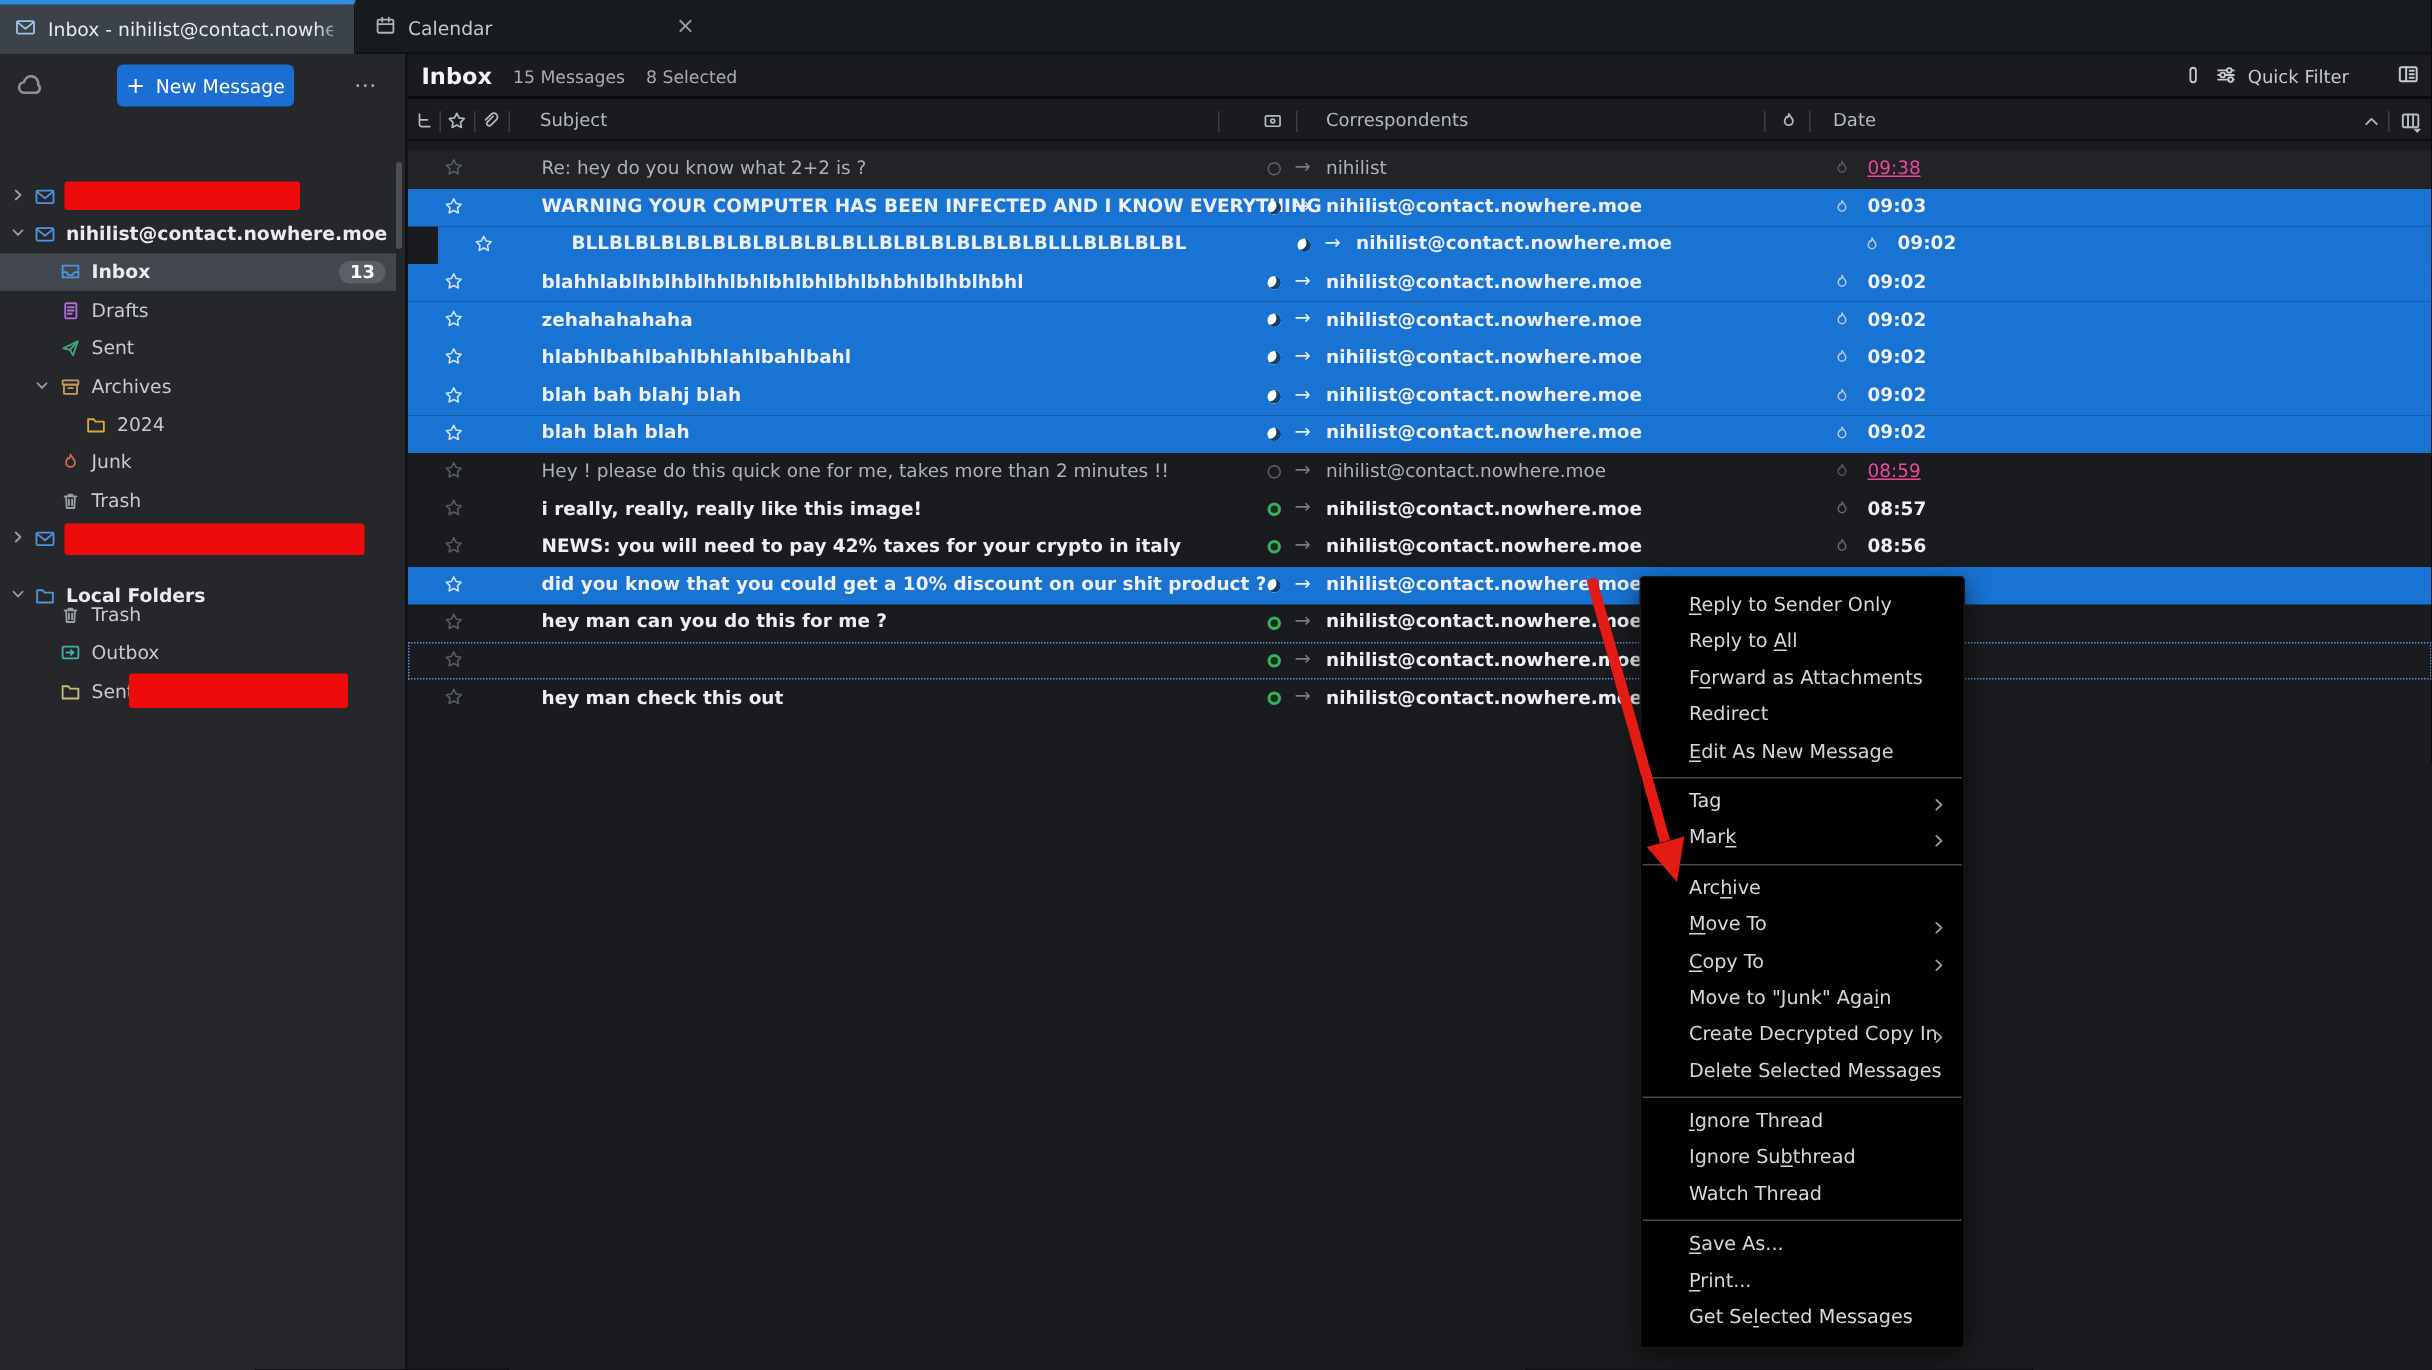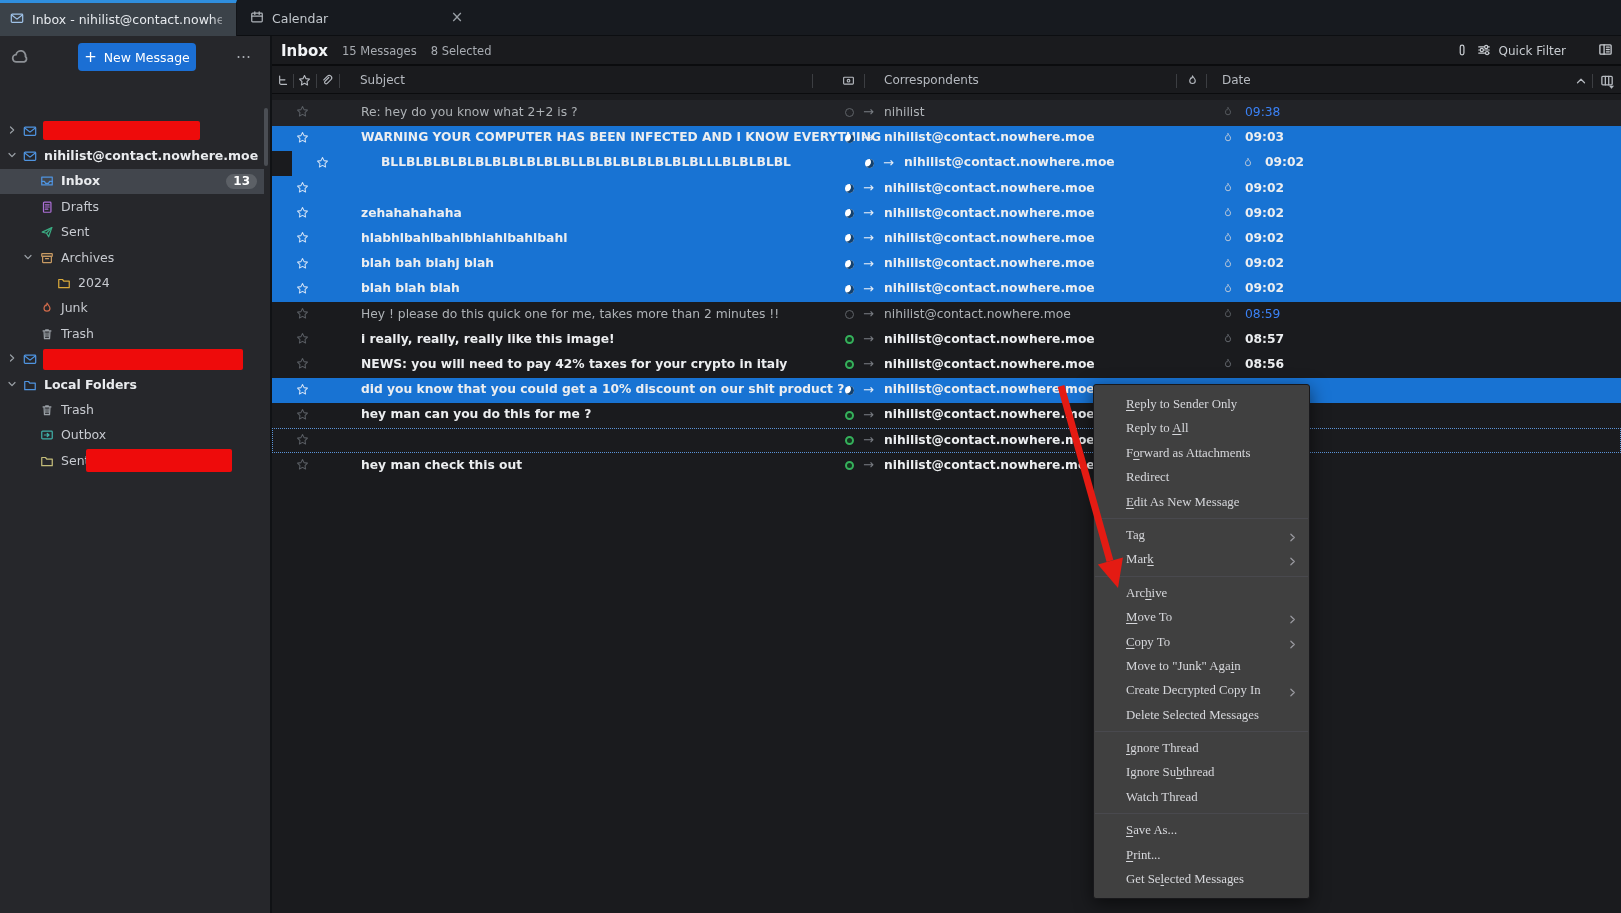--- a/index.html
+++ b/index.html
@@ -68,26 +68,26 @@
   .dot.read{border:1.5px solid #5f6368;}
   .dot.unread{border:2.5px solid #35b15b;background:#15321f;}
   .mrow.sel .dot{border:none;background:#fff;box-shadow:inset -3px -1.5px 0 0 #11406f;}
   .mrow .dirarrow{position:absolute;left:591px;top:4px;font-size:13px;color:#787c82;}
   .mrow.sel .dirarrow{color:#e8eef6;}
   .mrow .corr{position:absolute;left:612px;top:4.5px;width:330px;white-space:nowrap;overflow:hidden;}
   .mrow.unread .corr,.mrow.sel .corr{font-weight:700;}
   .mrow .flame{position:absolute;left:950px;top:6px;}
   .mrow .mdate{position:absolute;left:973px;top:4.5px;}
   .mrow.unread .mdate,.mrow.sel .mdate{font-weight:700;}
-  .mrow.read .mdate{color:#3b82f6;}
+  .mrow.read .mdate{color:#ec4899;text-decoration:underline;}
   .mrow.focused{outline:1px dotted #5b93d6;outline-offset:-1px;}
 
   
-  .ctxmenu{position:absolute;left:1093px;top:384px;width:217px;background:#404040;border:1px solid #18181b;
-           border-radius:3px;box-shadow:0 5px 18px rgba(0,0,0,.55);padding:7px 0;z-index:50;font-family:Liberation Serif, serif;}
+  .ctxmenu{position:absolute;left:1093px;top:384px;width:217px;background:#000000;border:1px solid #18181b;
+           border-radius:3px;box-shadow:0 5px 18px rgba(0,0,0,.55);padding:7px 0;z-index:50;}
   .mi{position:relative;height:24.4px;line-height:24.4px;padding-left:32px;color:#d6d7db;font-size:12.8px;white-space:nowrap;}
   .mi .mchev{position:absolute;right:10px;top:5px;}
   .msep{height:1px;background:#49494e;margin:4px 1px;}
   .u{text-decoration:underline;text-underline-offset:2px;}
 
   .overlay-svg{position:absolute;left:0;top:0;z-index:60;pointer-events:none;}
 </style>
 </head>
 <body>
 
@@ -197,21 +197,21 @@
         <div class="frow" style="top: 264.6px;">
           <span class="chev" style="left:6px"><svg width="12" height="12" viewBox="0 0 16 16" fill="none" stroke="#9aa0a6" stroke-width="1.6" stroke-linecap="round" stroke-linejoin="round">
               <path d="M6 4l4.2 4L6 12"></path>
             </svg></span>
           <span class="fic" style="left:23px"><svg width="14" height="14" viewBox="0 0 16 16" fill="none" stroke="#4f94e0" stroke-width="1.4" stroke-linecap="round" stroke-linejoin="round">
               <rect x="1.5" y="3.5" width="13" height="9.5" rx="1"></rect>
               <path d="M2 4.5l6 4.8 6-4.8"></path>
             </svg></span>
           <span class="redact r2"></span>
         </div>
-        <div class="frow" style="top: 290px; text-align: right;">
+        <div class="frow" style="top: 302px; text-align: right;">
           <span class="chev" style="left:6px"><svg width="12" height="12" viewBox="0 0 16 16" fill="none" stroke="#9aa0a6" stroke-width="1.6" stroke-linecap="round" stroke-linejoin="round">
               <path d="M4 6l4 4.2L12 6"></path>
             </svg></span>
           <span class="fic" style="left:23px"><svg width="14" height="14" viewBox="0 0 16 16" fill="none" stroke="#4f94e0" stroke-width="1.4" stroke-linecap="round" stroke-linejoin="round">
               <path d="M2 4h4.3l1.4 1.8H14v7.5H2z"></path>
             </svg></span>
           <span class="flabel bold" style="left:44px">Local Folders</span>
         </div>
         <div class="frow" style="top: 315.4px;">
           <span class="fic" style="left:40px"><svg width="14" height="14" viewBox="0 0 16 16" fill="none" stroke="#9aa0a6" stroke-width="1.4" stroke-linecap="round" stroke-linejoin="round">
@@ -338,20 +338,21 @@
           <span class="corr">nihilist@contact.nowhere.moe</span>
           <span class="flame"><svg width="12" height="12" viewBox="0 0 16 16" fill="none" stroke="#b9c7da" stroke-width="1.3" stroke-linecap="round" stroke-linejoin="round">
               <path d="M8 2.3c.9 2.2 3.4 3.4 3.4 6a3.4 3.4 0 01-6.8 0c0-1.6.9-2.5 1.6-3.6.5.9 1.5 1 1.8-2.4z"></path>
             </svg></span>
           <span class="mdate">09:02</span>
         </div>
         <div class="mrow unread sel" style="top: 140px;">
           <span class="star"><svg width="13" height="13" viewBox="0 0 16 16" fill="none" stroke="#cfe0f5" stroke-width="1.3" stroke-linecap="round" stroke-linejoin="round">
               <path d="M8 1.9l1.9 3.8 4.2.6-3 3 .7 4.2L8 11.5l-3.8 2 .7-4.2-3-3 4.2-.6z"></path>
             </svg></span>
+          <span class="subj">blahhlablhblhblhhlbhlbhlbhlbhlbhbhlblhblhbhl</span>
           <span class="dot "></span>
           <span class="dirarrow">→</span>
           <span class="corr">nihilist@contact.nowhere.moe</span>
           <span class="flame"><svg width="12" height="12" viewBox="0 0 16 16" fill="none" stroke="#b9c7da" stroke-width="1.3" stroke-linecap="round" stroke-linejoin="round">
               <path d="M8 2.3c.9 2.2 3.4 3.4 3.4 6a3.4 3.4 0 01-6.8 0c0-1.6.9-2.5 1.6-3.6.5.9 1.5 1 1.8-2.4z"></path>
             </svg></span>
           <span class="mdate">09:02</span>
         </div>
         <div class="mrow unread sel" style="top: 165.2px;">
           <span class="star"><svg width="13" height="13" viewBox="0 0 16 16" fill="none" stroke="#cfe0f5" stroke-width="1.3" stroke-linecap="round" stroke-linejoin="round">

